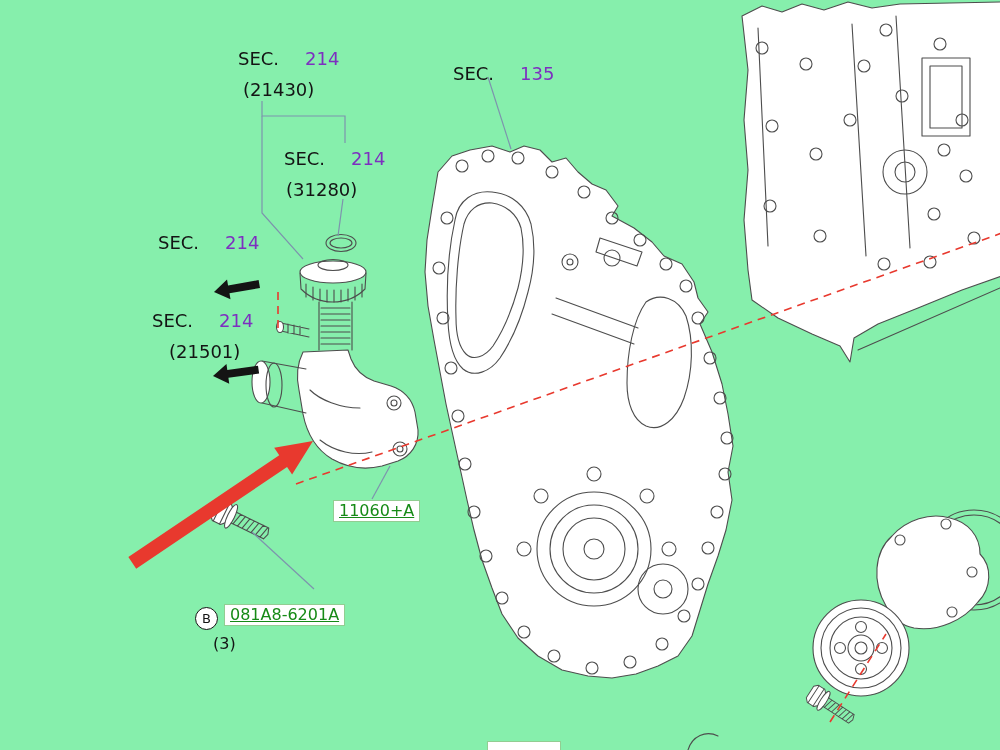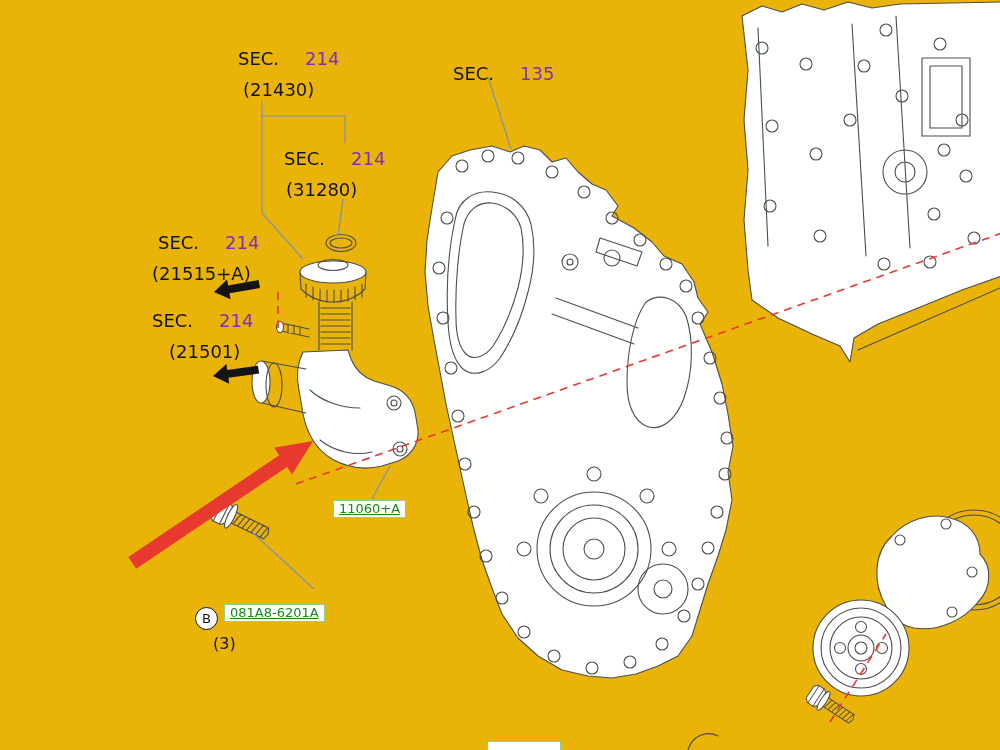--- a/index.html
+++ b/index.html
@@ -5,33 +5,33 @@
   :root{
     --section_number:#7d2fc0;
     --part_link:#168a16;
     --part_box_border:#92cd92;
     --highlight_red:#e8392e;
     --art_line:#4d4d4d;
     --leader_line:#7d93ad;
     --black_arrow:#141414;
   }
   html,body{margin:0;padding:0;background:#fff;}
-  .canvas{position:relative;width:1000px;height:750px;background:#eab308;overflow:hidden;
+  .canvas{position:relative;width:1000px;height:750px;background:#86efac;overflow:hidden;
           font-family:"DejaVu Sans","Liberation Sans",sans-serif;color:#141414;}
   svg.art{position:absolute;left:0;top:0;}
   .art-stroke{stroke:var(--art_line);stroke-width:1.1;fill:none;stroke-linejoin:round;stroke-linecap:round;}
   .art-fill{fill:#ffffff;}
   .leader{stroke:var(--leader_line);stroke-width:1.2;fill:none;}
   .red-dash{stroke:var(--highlight_red);stroke-width:1.6;fill:none;stroke-dasharray:8 6;}
   .red-arrow{fill:var(--highlight_red);}
   .black-arrow{fill:var(--black_arrow);}
   .sec-label{position:absolute;font-size:18px;line-height:1.72;white-space:nowrap;}
   .sec-num{color:var(--section_number);margin-left:26px;}
   .part-box{position:absolute;border:1.6px solid var(--part_box_border);background:#fff;
-            padding:0 5px 1px 5px;font-size:13px;white-space:nowrap;}
+            padding:0 5px 1px 5px;font-size:16px;white-space:nowrap;}
   .part-link{color:var(--part_link);text-decoration:underline;}
   .b-marker{position:absolute;width:21px;height:21px;border:1.5px solid #141414;border-radius:50%;
             text-align:center;line-height:21px;font-size:13px;background:#fff;}
   .qty{position:absolute;font-size:16px;}
   .partial-box{position:absolute;border:1.6px solid var(--part_box_border);background:#fff;}
 </style>
 </head>
 <body>
 
 <div class="canvas">
@@ -219,21 +219,20 @@
     <div><span>SEC.</span><span class="sec-num">135</span></div>
   </div>
 
   <div class="sec-label" style="left:284px;top:144px">
     <div><span>SEC.</span><span class="sec-num">214</span></div>
     <div style="margin-left:2px">(31280)</div>
   </div>
 
   <div class="sec-label" style="left:152px;top:228px">
     <div style="margin-left:6px"><span>SEC.</span><span class="sec-num">214</span></div>
-    <div>(21515+A)</div>
   </div>
 
   <div class="sec-label" style="left:152px;top:306px">
     <div><span>SEC.</span><span class="sec-num">214</span></div>
     <div style="margin-left:17px">(21501)</div>
   </div>
 
   <div class="part-box" style="left:333px;top:500px">
     <span class="part-link">11060+A</span>
   </div>

